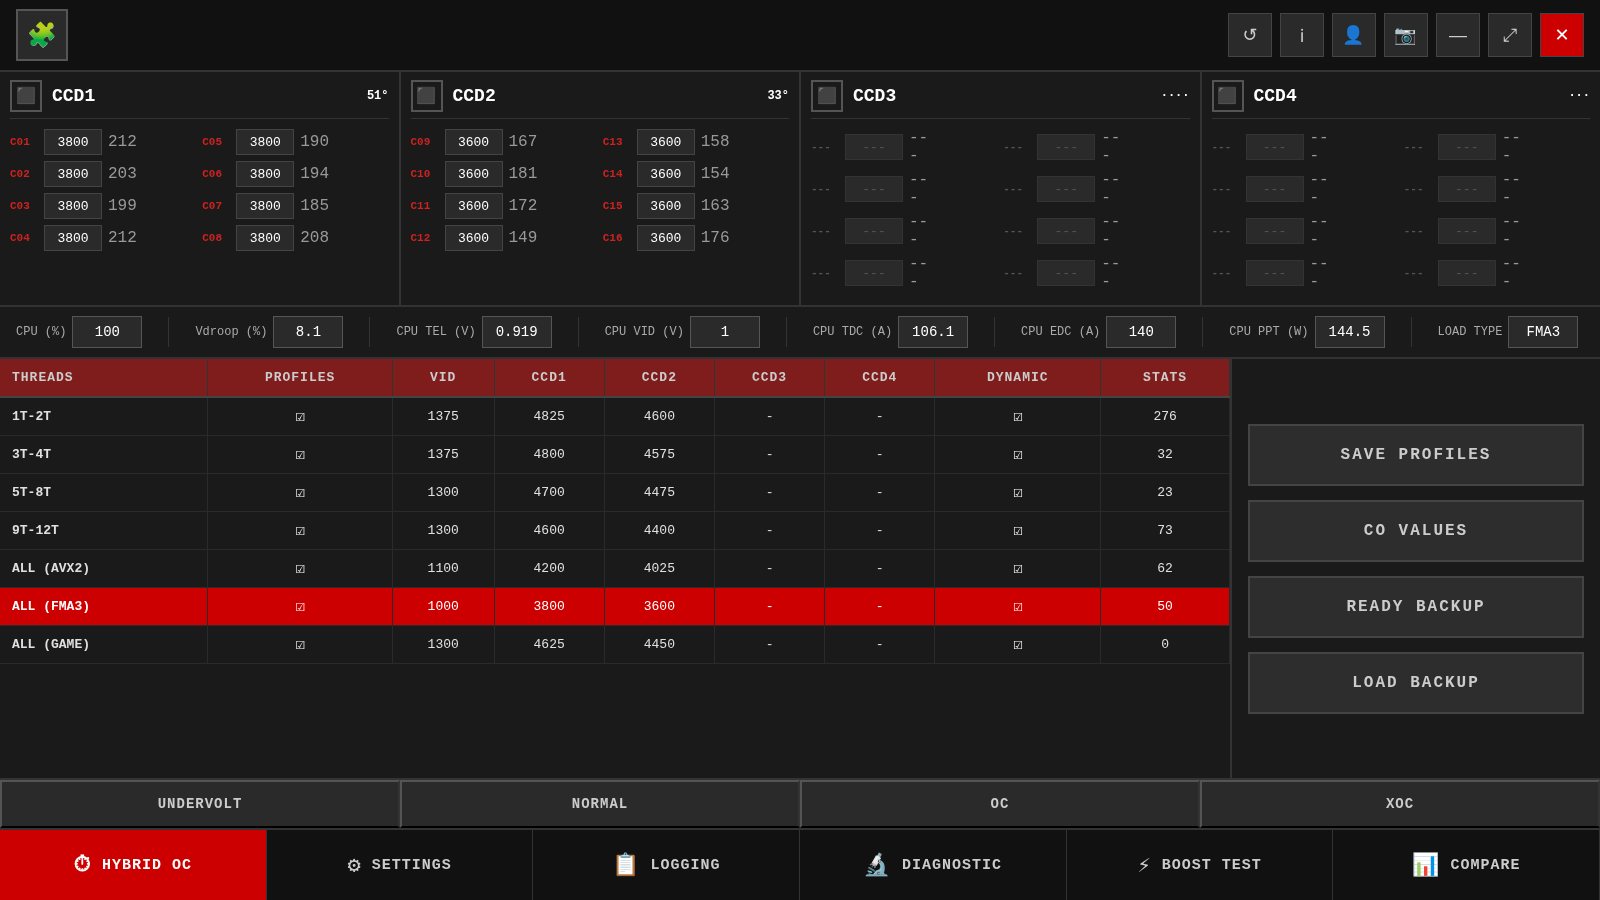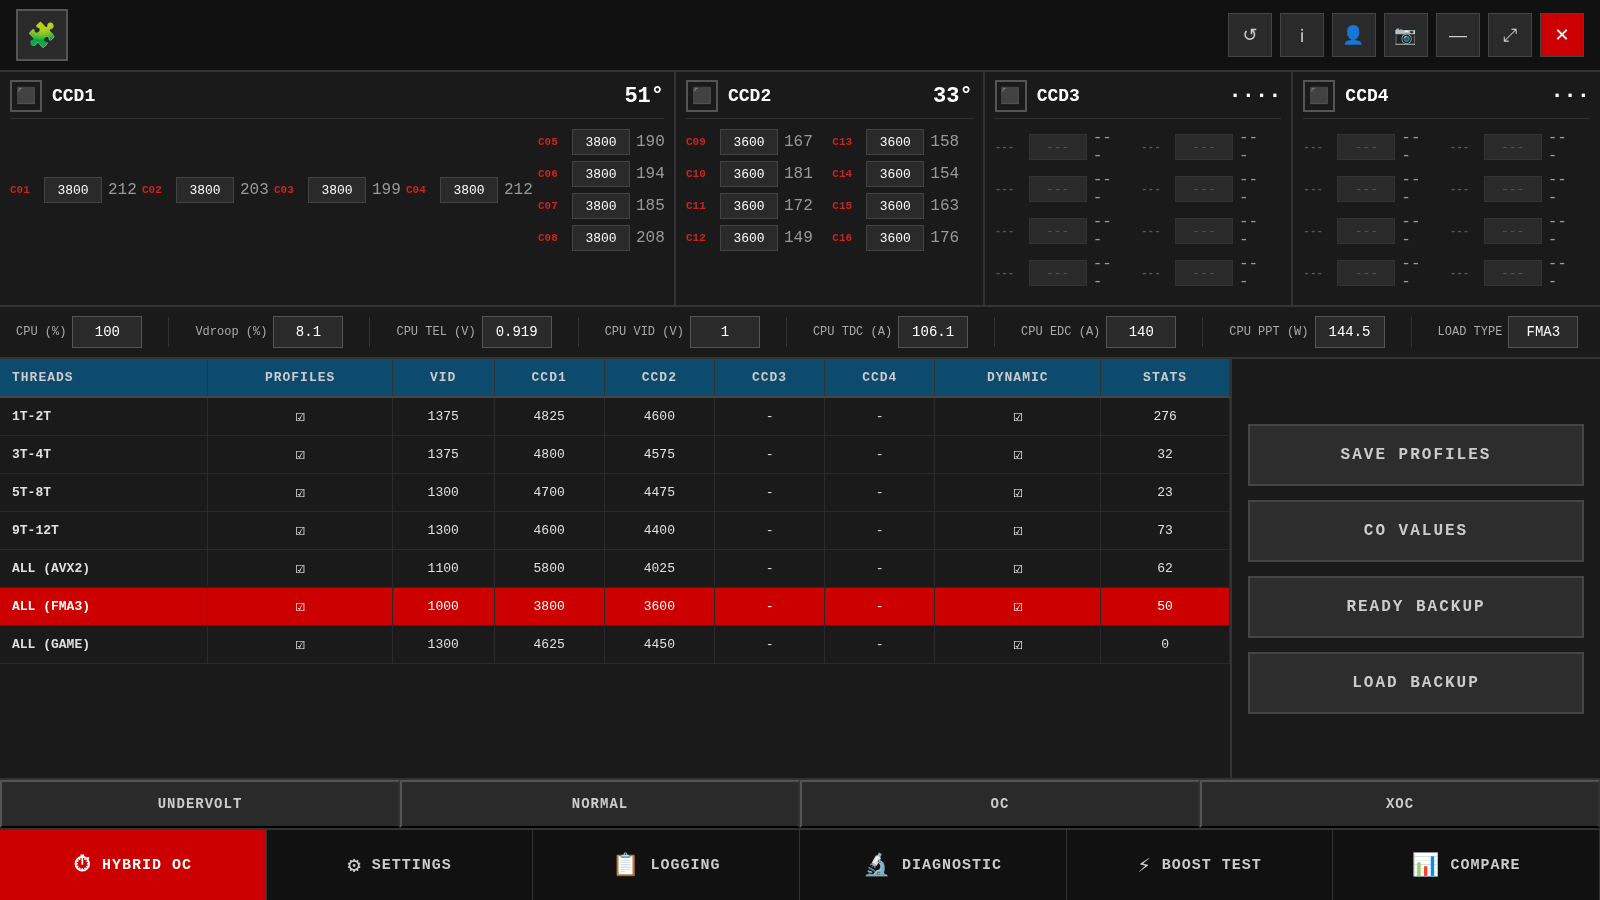--- a/index.html
+++ b/index.html
@@ -111,21 +111,21 @@
       font-size: 16px;
       color: #aaa;
     }
     .ccd-title {
       font-size: 18px;
       font-weight: bold;
       color: #fff;
       flex: 1;
     }
     .ccd-temp {
-      font-size: 22px;
+      font-size: 12px;
       color: #fff;
       font-weight: bold;
     }
 
     .core-grid {
       display: grid;
       grid-template-columns: 1fr 1fr;
       gap: 6px;
     }
     .core-row {
@@ -200,21 +200,21 @@
     }
     .profiles-table {
       flex: 1;
       overflow: hidden;
     }
     table {
       width: 100%;
       border-collapse: collapse;
     }
     thead tr {
-      background: #0c4a6e;
+      background: #7f1d1d;
       height: 38px;
       font-family: Liberation Mono, monospace;
     }
     thead th {
       color: #ccc;
       font-size: 13px;
       font-weight: bold;
       text-align: center;
       border-bottom: 2px solid #444;
       border-right: 1px solid #333;
@@ -366,21 +366,21 @@
 <div class="main-content">
 
   <div class="ccd-row" id="ccd-row">
       <div class="ccd-panel">
     <div class="ccd-header">
       <div class="ccd-icon">⬛</div>
       <span class="ccd-title">CCD1</span>
       <span class="ccd-temp">51°</span>
     </div>
     <div class="core-grid" id="core-grid-ccd1">
-          <div style="display: flex; flex-direction: row; gap: 6px;">
+          <div style="display: flex; flex-direction: column; gap: 6px;">
             <div class="core-row">
       <span class="core-label" style="">C01</span>
       <input class="core-input " value="3800" readonly="" style="">
       <span class="core-mhz">212</span>
     </div>
             <div class="core-row">
       <span class="core-label" style="">C02</span>
       <input class="core-input " value="3800" readonly="" style="">
       <span class="core-mhz">203</span>
     </div>
@@ -680,21 +680,21 @@
               <td>4400</td>
               <td>-</td>
               <td>-</td>
               <td class="checkbox-cell">☑</td>
               <td>73</td>
             </tr>
             <tr>
               <td>ALL (AVX2)</td>
               <td class="checkbox-cell">☑</td>
               <td>1100</td>
-              <td>5800</td>
+              <td>4200</td>
               <td>4025</td>
               <td>-</td>
               <td>-</td>
               <td class="checkbox-cell">☑</td>
               <td>62</td>
             </tr>
             <tr class="highlighted">
               <td>ALL (FMA3)</td>
               <td class="checkbox-cell">☑</td>
               <td>1000</td>

